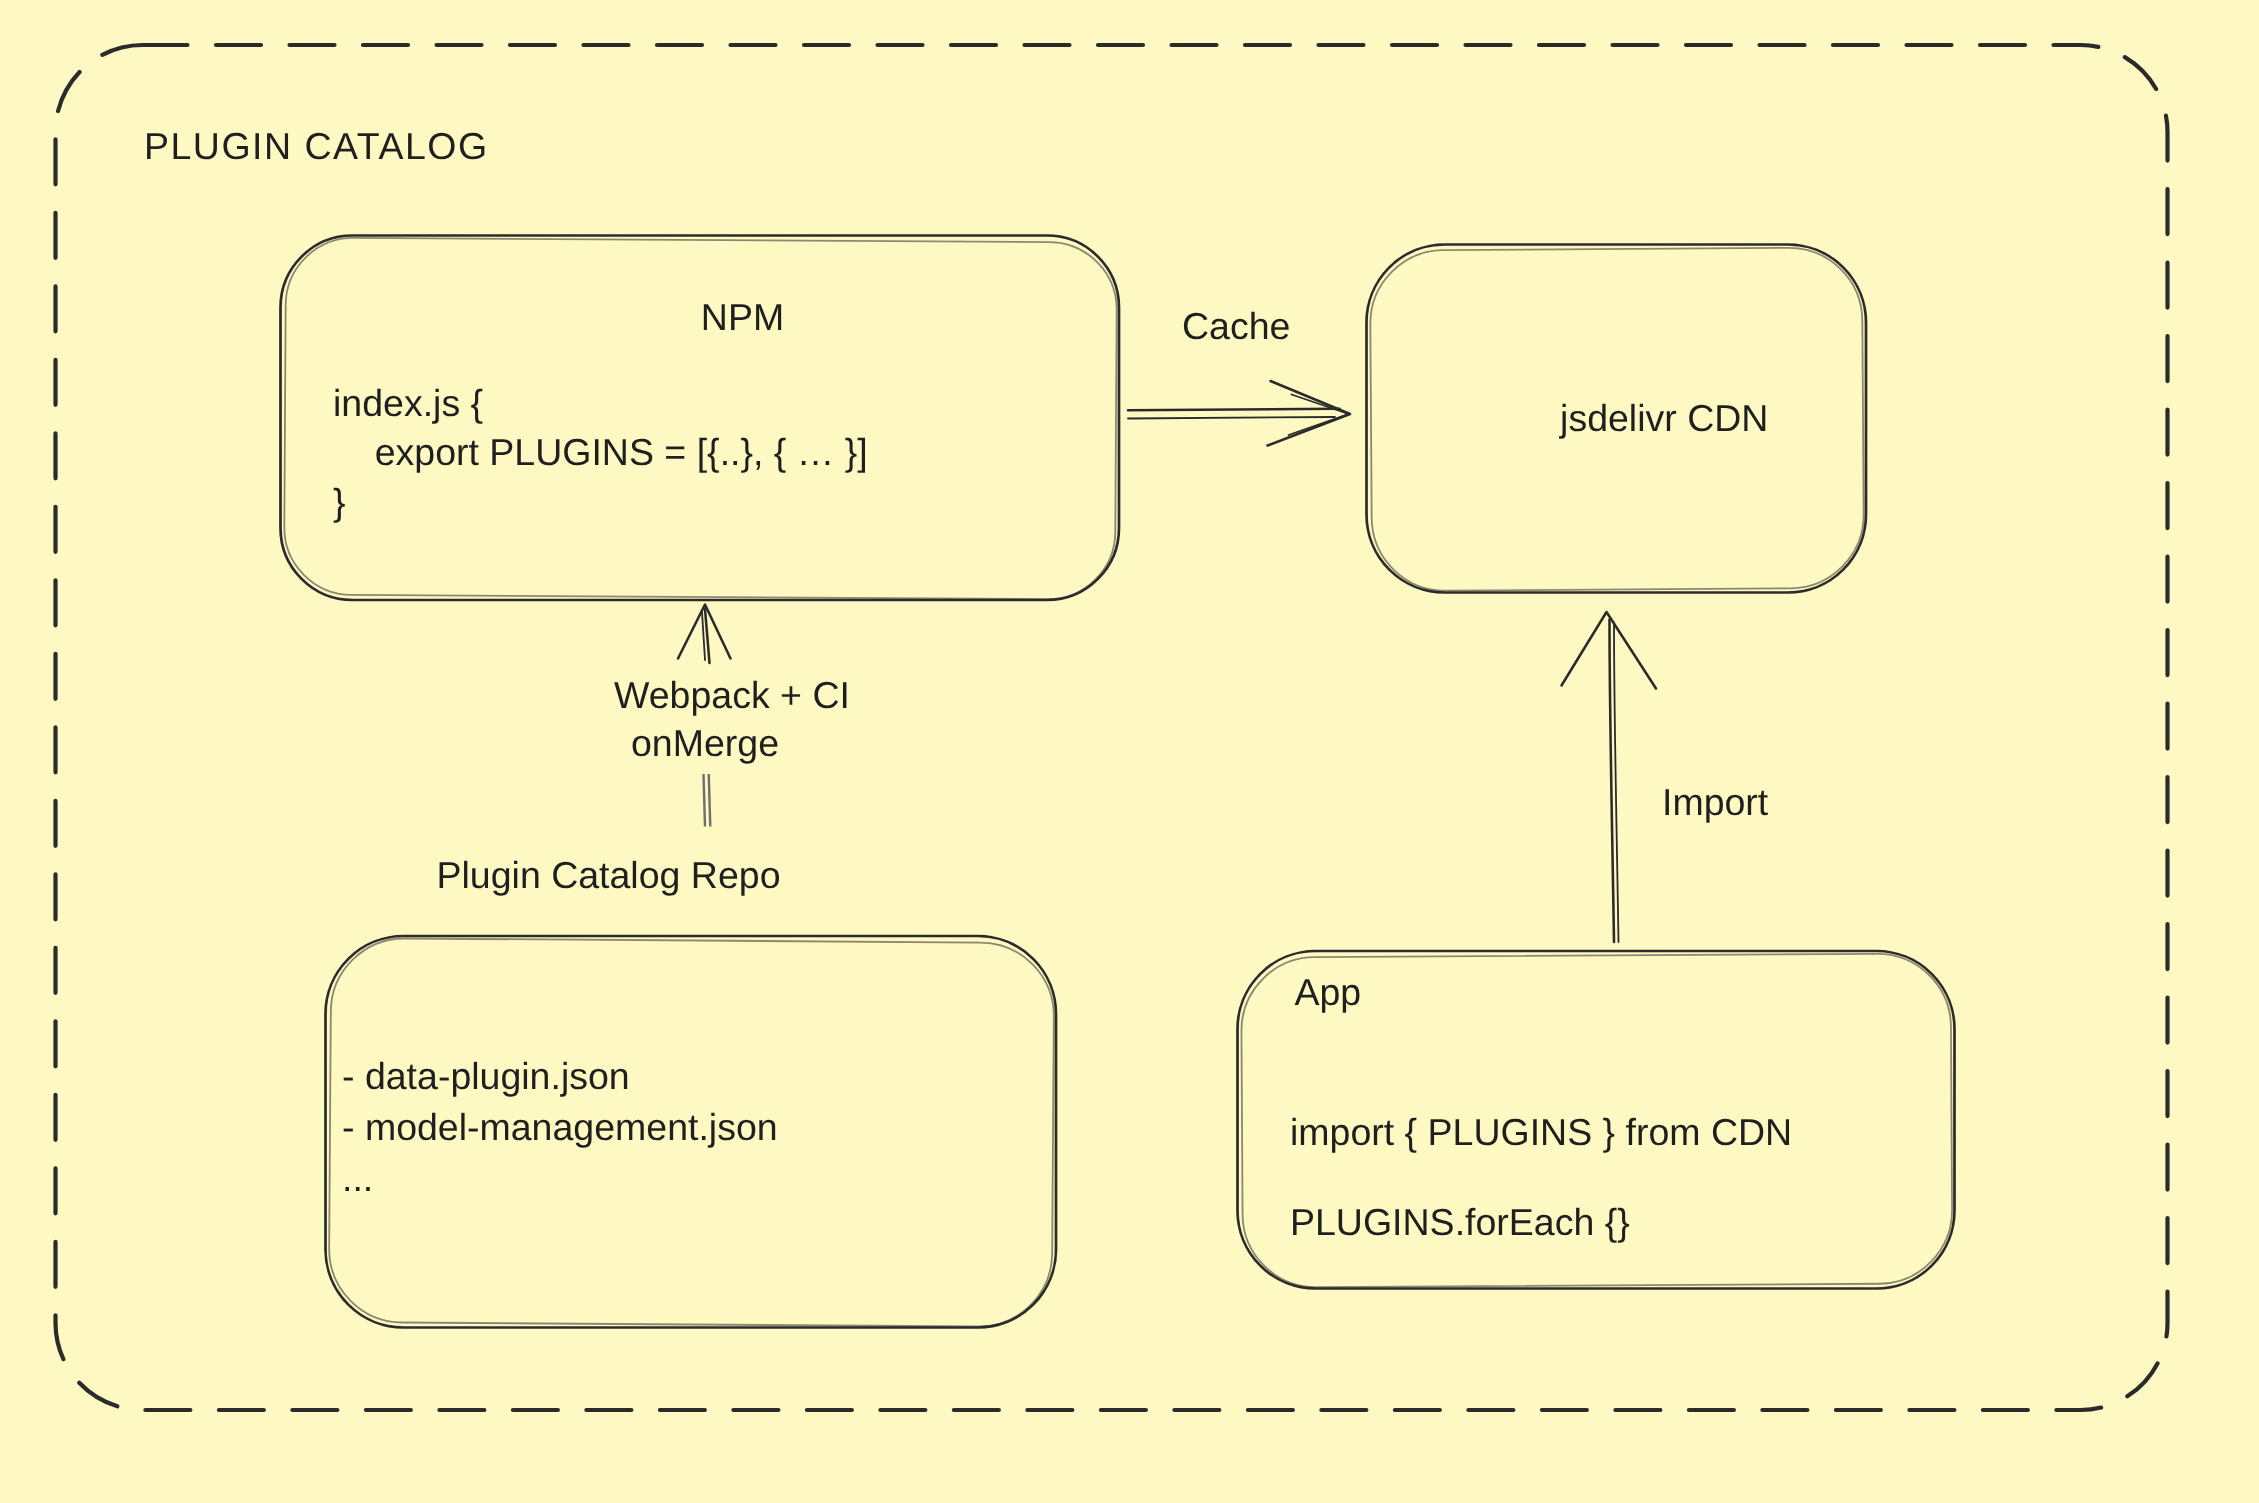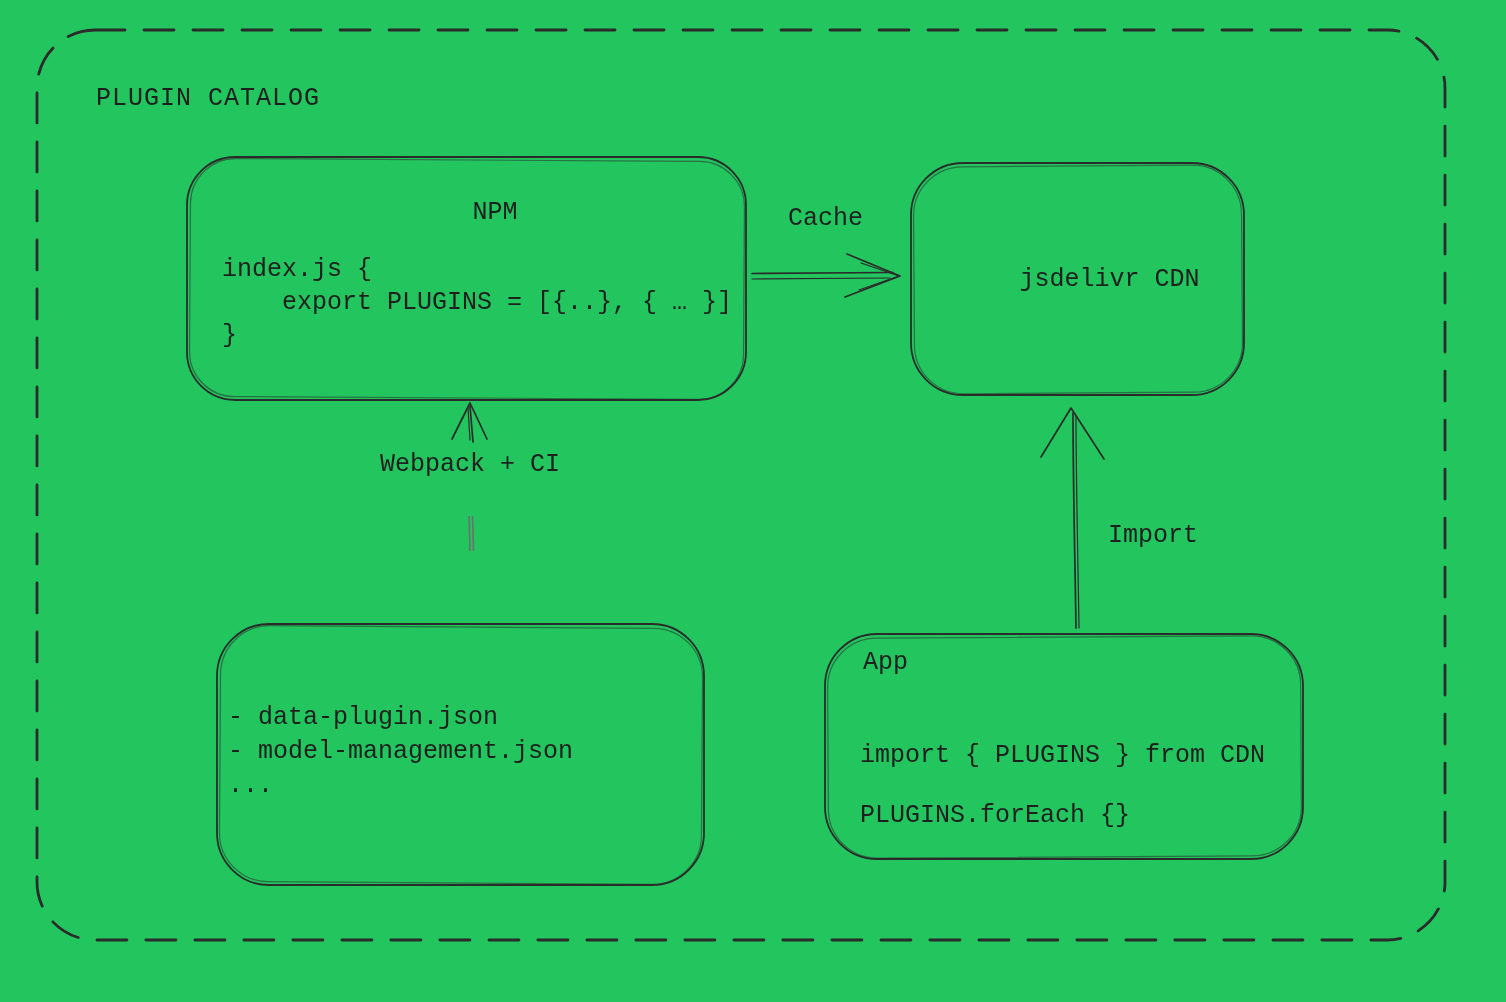--- a/index.html
+++ b/index.html
@@ -1,21 +1,21 @@
 <!DOCTYPE html>
 <html><head>
 <meta charset="utf-8">
 <style>
   html, body { margin: 0; padding: 0; background: #ffffff; }
   .canvas {
     position: relative;
     width: 1506px;
     height: 1002px;
-    background: #22c55e;
-    font-family: Liberation Mono, monospace;
+    background: #fef9c3;
+    font-family: Liberation Sans, sans-serif;
     color: #1f1f1f;
     overflow: hidden;
   }
   svg.wire {
     position: absolute;
     inset: 0;
     width: 1506px;
     height: 1002px;
   }
   .label {
@@ -87,22 +87,24 @@
 
   <div class="label center" style="left:187px; top:196px; width:616px;">NPM</div>
   <div class="label" style="left:222px; top:253px;">index.js {
     export PLUGINS = [{..}, { … }]
 }</div>
 
   <div class="label" style="left:788px; top:202px;">Cache</div>
 
   <div class="label center" style="left:911px; top:263px; width:333px;margin-left:32px;">jsdelivr CDN</div>
 
-  <div class="label center" style="left:320px; top:448px; width:300px;">Webpack + CI</div>
+  <div class="label center" style="left:338px; top:448px; width:300px;">Webpack + CI</div>
+  <div class="label center" style="left:320px; top:480px; width:300px;">onMerge</div>
 
+  <div class="label" style="left:291px; top:568px;">Plugin Catalog Repo</div>
   <div class="label" style="left:228px; top:701px; line-height:34px;">- data-plugin.json
 - model-management.json
 ...</div>
 
   <div class="label" style="left:1108px; top:519px;">Import</div>
 
   <div class="label" style="left:863px; top:646px;">App</div>
   <div class="label" style="left:860px; top:739px;">import { PLUGINS } from CDN</div>
   <div class="label" style="left:860px; top:799px;text-align:right;">PLUGINS.forEach {}</div>
 

